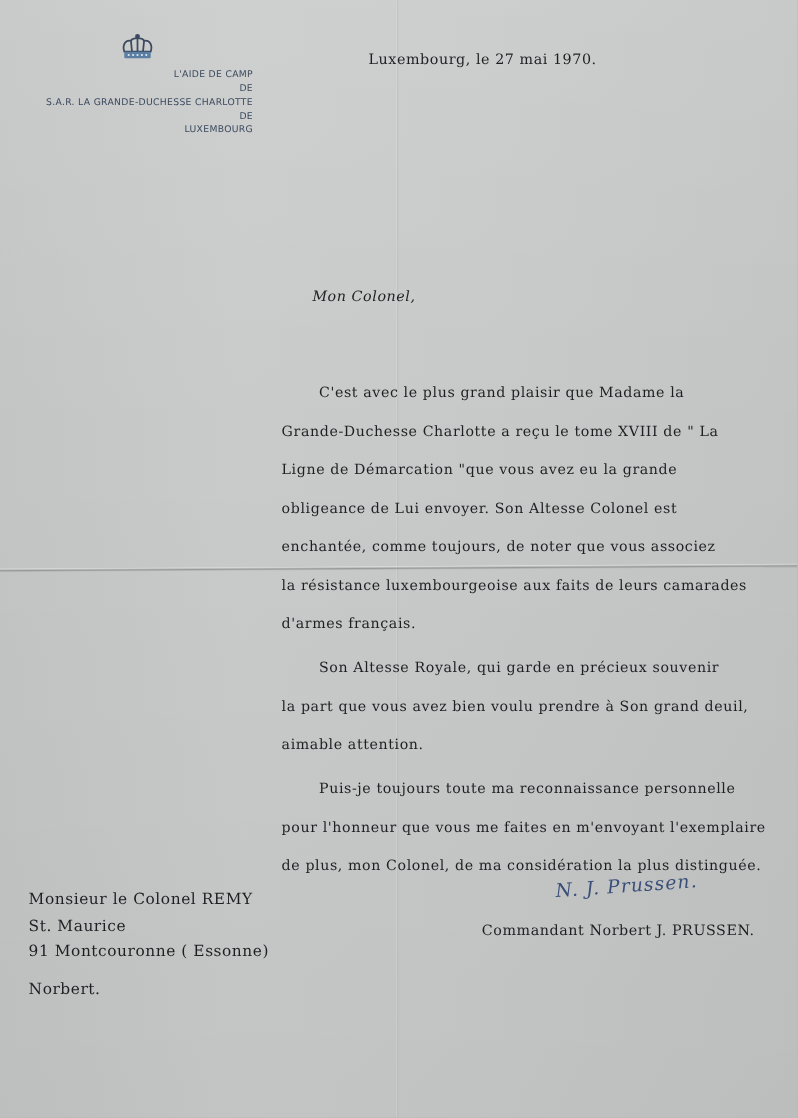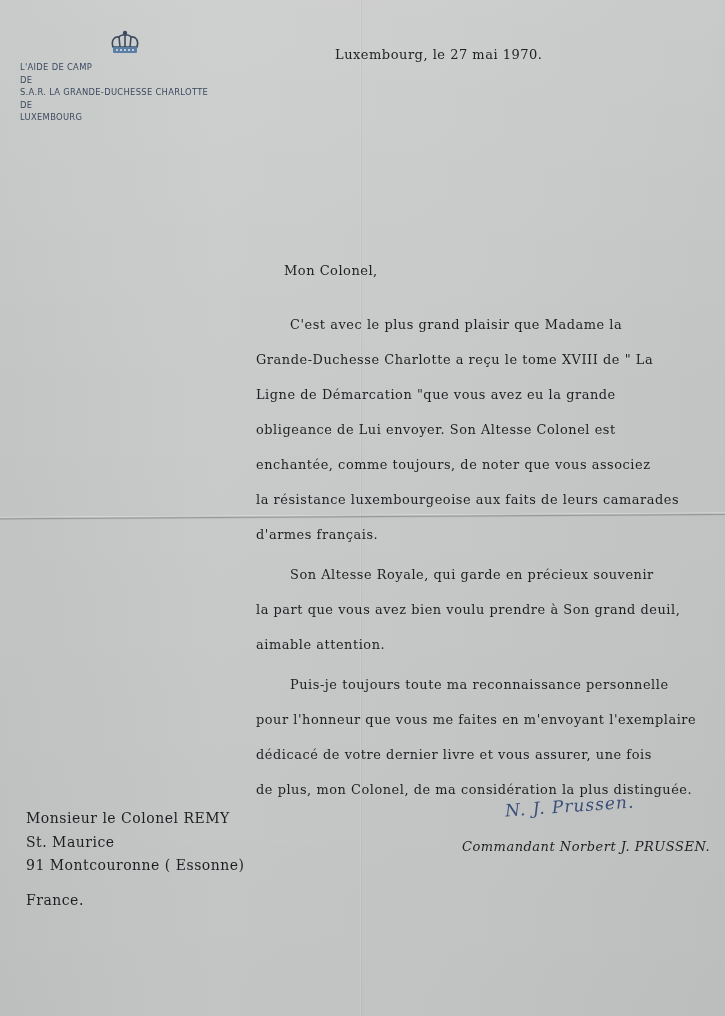--- a/index.html
+++ b/index.html
@@ -41,21 +41,21 @@
       width: 2px;
       height: 1016px;
       background: linear-gradient(90deg, rgba(255,255,255,0.25), rgba(150,152,151,0.35));
     }
     
     .letterhead {
       position: absolute;
       left: 20px;
       top: 30px;
       width: 210px;
-      text-align: left;
+      text-align: right;
       font-family: "DejaVu Sans", "Liberation Sans", sans-serif;
       color: #3b4a5f;
       font-size: 8.4px;
       line-height: 12.5px;
       letter-spacing: 0.3px;
     }
     .crown {
       display: block;
       margin: 0 auto 5px auto;
       width: 34px;
@@ -68,25 +68,26 @@
       font-size: 13px;
       letter-spacing: 0.5px;
       margin-top: 15px;
     }
     .salutation {
       position: absolute;
       left: 284px;
       top: 263px;
       font-size: 13px;
       letter-spacing: 0.5px;
+      font-style: italic;
     }
     .body-text {
       position: absolute;
       left: 256px;
-      top: 307px;
+      top: 340px;
       width: 470px;
       font-size: 12.9px;
       letter-spacing: 0.55px;
       white-space: nowrap;
     }
     .line {
       height: 35px;
       line-height: 35px;
     }
     .indent {
@@ -101,25 +102,24 @@
       top: 796px;
       font-family: "DejaVu Serif", serif;
       font-style: italic;
       font-size: 17px;
       color: #3a4f7a;
       transform: rotate(-4deg);
       letter-spacing: 1px;
     }
     .signer {
       position: absolute;
-      left: 462px;
+      left: 438px;
       top: 839px;
       font-size: 13px;
       letter-spacing: 0.5px;
-      font-style: italic;
     }
     .addressee {
       position: absolute;
       left: 26px;
       top: 807px;
       font-size: 14px;
       letter-spacing: 0.5px;
       line-height: 23.5px;
     }
     .addressee .country {
@@ -173,27 +173,26 @@
     <div class="gap"></div>
     <div>
       <div class="line indent">Son Altesse Royale, qui garde en précieux souvenir</div>
       <div class="line">la part que vous avez bien voulu prendre à Son grand deuil,</div>
       <div class="line">aimable attention.</div>
     </div>
     <div class="gap"></div>
     <div>
       <div class="line indent">Puis-je toujours toute ma reconnaissance personnelle</div>
       <div class="line">pour l'honneur que vous me faites en m'envoyant l'exemplaire</div>
-      <div class="line">dédicacé de votre dernier livre et vous assurer, une fois</div>
       <div class="line">de plus, mon Colonel, de ma considération la plus distinguée.</div>
     </div>
   </div>
 
   <div class="signature">N. J. Prussen.</div>
   <div class="signer">Commandant Norbert J. PRUSSEN.</div>
 
   <div class="addressee">
     <div>Monsieur le Colonel REMY</div>
     <div>St. Maurice</div>
     <div>91 Montcouronne ( Essonne)</div>
-    <div class="country">France.</div>
+    <div class="country">Norbert.</div>
   </div>
 </div>
 
 </body></html>

